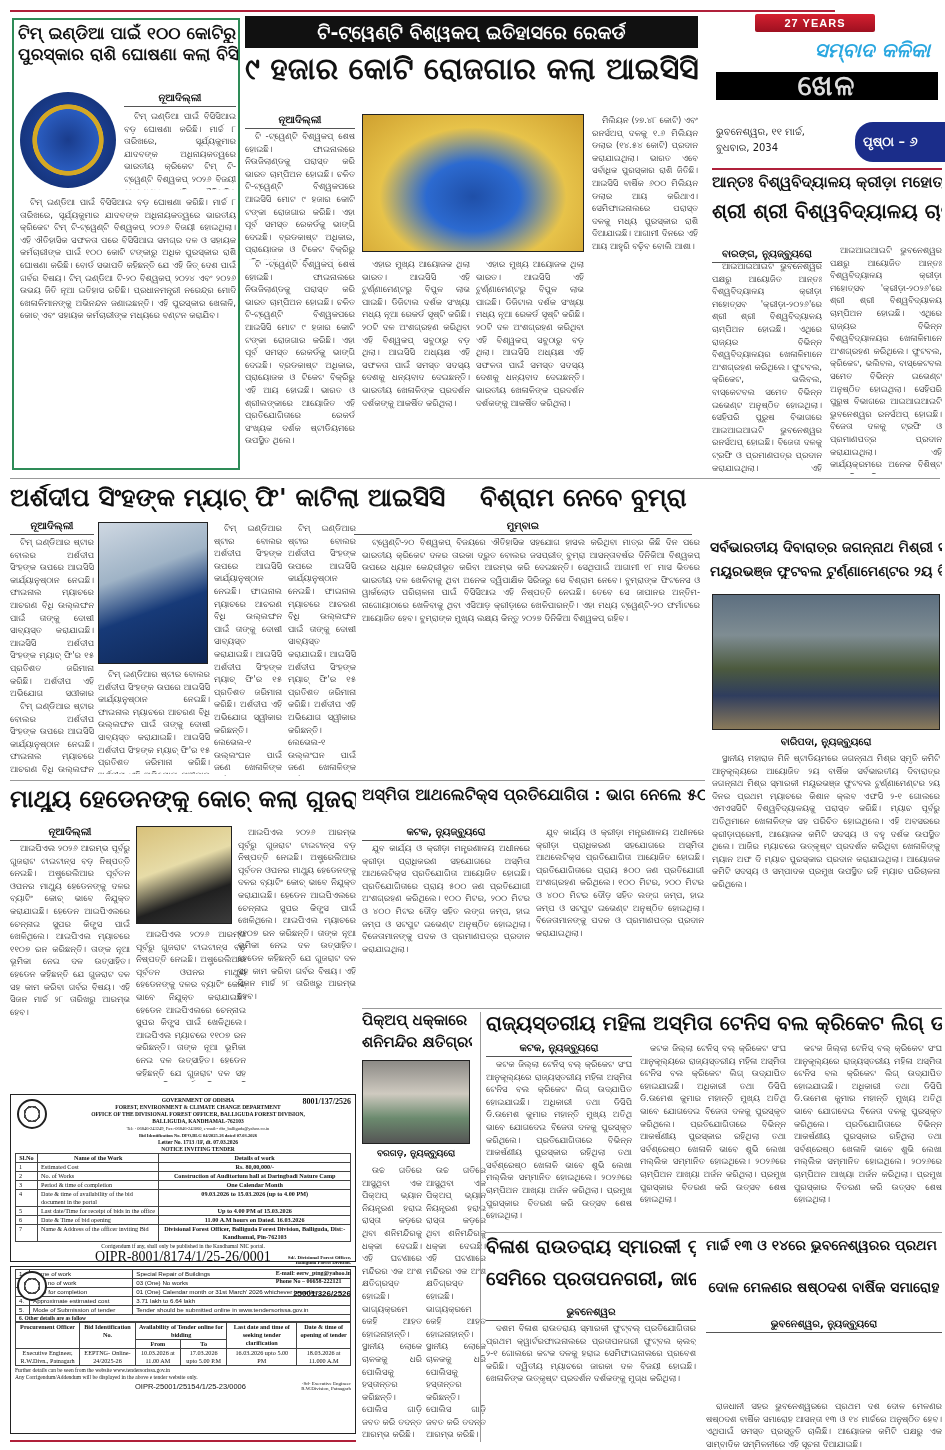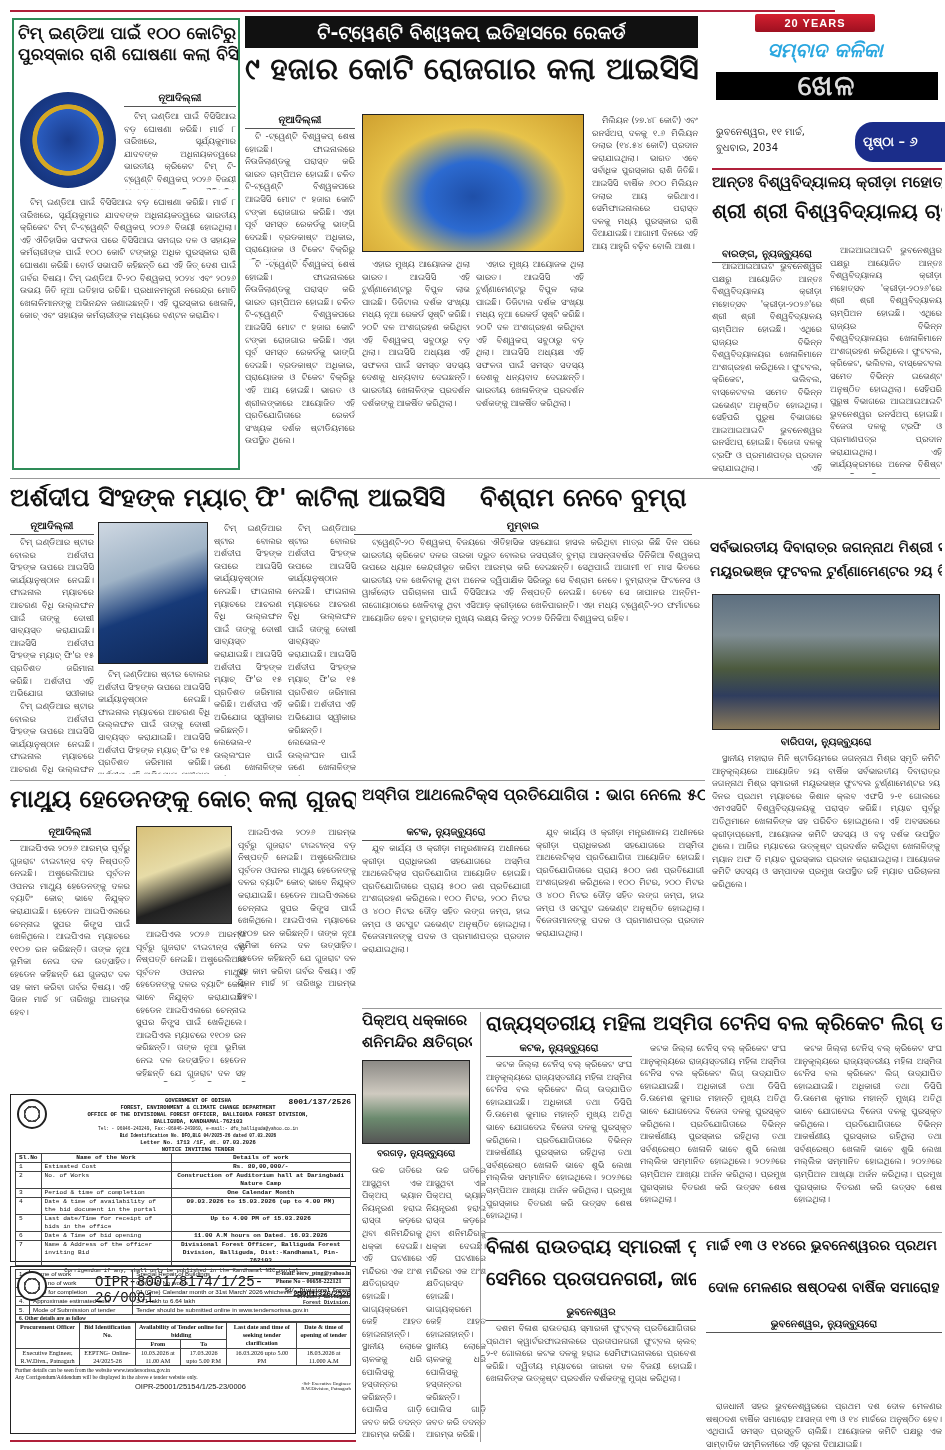--- a/index.html
+++ b/index.html
@@ -12,21 +12,21 @@
   .headline { font-weight: bold; color: #111; line-height: 1.1; white-space: nowrap; overflow: hidden; }
   .photo { background: linear-gradient(135deg, #3e6fb0, #8fb0d8 40%, #c8a96b 70%, #4a3a2a); border: 1px solid #222; }
   .photo-field { background: linear-gradient(180deg, #5d6f80 0%, #7f8d93 30%, #4c5a3e 55%, #2f3d5e 75%, #8a7a5a 100%); }
   .photo-icc { background: radial-gradient(ellipse at 50% 60%, #1f4fa8 0%, #2c6ad0 30%, #e7c34a 60%, #cfa02f 100%); }
   .photo-arsh { background: linear-gradient(160deg, #cfd8e2 0%, #9fb3c6 35%, #173a78 60%, #0f2654 100%); }
   .photo-hayden { background: linear-gradient(160deg, #d8c17a 0%, #e7dca8 40%, #202020 70%, #3b3b3b 100%); }
   .photo-truck { background: linear-gradient(180deg, #8c8a86 0%, #cfcac0 40%, #6b8a6e 70%, #555 100%); }
   .bcci-logo { background: radial-gradient(circle, #1a3c8c 0%, #2a5cbf 45%, #d4a824 46%, #d4a824 52%, #1a3c8c 53%, #102a66 100%); border-radius: 50%; }
   .rule-v { background: #999; width: 1px; }
   .rule-h { background: #999; height: 1px; }
-  .tender { border: 1.5px solid #222; font-family: Liberation Mono, monospace; color: #111; }
+  .tender { border: 1.5px solid #222; font-family: Liberation Serif, serif; color: #111; }
   .tender table { border-collapse: collapse; width: 100%; }
   .tender td, .tender th { border: 1px solid #444; font-size: 6.2px; padding: 0 3px; line-height: 8px; vertical-align: top; }
   .tender th { font-weight: bold; }
   .tender .ctr { text-align: center; }
   .emblem { width: 30px; height: 30px; border-radius: 50%; border: 2px solid #222; background: radial-gradient(circle, #fff 35%, #444 36%, #444 45%, #fff 46%); }
   .ribbon { background: linear-gradient(180deg, #d52030, #9e1020); color: #fff; font-weight: bold; font-family: "Liberation Sans", sans-serif; text-align: center; letter-spacing: 1px; }
   .mast-logo { background: #000; color: #ddd; font-weight: bold; display: flex; align-items: center; justify-content: center; letter-spacing: 2px; font-family: "DejaVu Sans", sans-serif; }
   .page-badge { background: #1b2d8a; color: #fff; font-weight: bold; border-radius: 18px 0 0 18px; display: flex; align-items: center; padding-left: 8px; }
   .redline { background: #b0203a; height: 2px; }
   .caption { font-weight: bold; font-size: 10px; text-align: center; color: #111; }
@@ -69,22 +69,22 @@
     <p>ଟି -ଟ୍ୱେଣ୍ଟି ବିଶ୍ୱକପ୍ ଶେଷ ହୋଇଛି। ଫାଇନାଲରେ ନିଉଜିଲାଣ୍ଡକୁ ପରାସ୍ତ କରି ଭାରତ ଚାମ୍ପିଅନ ହୋଇଛି। ଚଳିତ ଟି-ଟ୍ୱେଣ୍ଟି ବିଶ୍ୱକପରେ ଆଇସିସି ମୋଟ ୯ ହଜାର କୋଟି ଟଙ୍କା ରୋଜଗାର କରିଛି। ଏହା ପୂର୍ବ ସମସ୍ତ ରେକର୍ଡକୁ ଭାଙ୍ଗି ଦେଇଛି। ବ୍ରଡକାଷ୍ଟ ଅଧିକାର, ପ୍ରାୟୋଜକ ଓ ଟିକେଟ ବିକ୍ରିରୁ ଏହି ଆୟ ହୋଇଛି। ଭାରତ ଓ ଶ୍ରୀଲଙ୍କାରେ ଆୟୋଜିତ ଏହି ପ୍ରତିଯୋଗିତାରେ ରେକର୍ଡ ସଂଖ୍ୟକ ଦର୍ଶକ ଷ୍ଟାଡିୟମରେ ଉପସ୍ଥିତ ଥିଲେ।</p>
   </div>
 <div class="abs bodytext" style="left:362px; top:258px; width:108px; height:212px;">
     <p>ଏହାର ମୁଖ୍ୟ ଆୟୋଜକ ଥିଲା ଭାରତ। ଆଇସିସି ଏହି ଟୁର୍ଣ୍ଣାମେଣ୍ଟରୁ ବିପୁଳ ଲାଭ ପାଇଛି। ଡିଜିଟାଲ ଦର୍ଶକ ସଂଖ୍ୟା ମଧ୍ୟ ନୂଆ ରେକର୍ଡ ସୃଷ୍ଟି କରିଛି। ୨୦ଟି ଦଳ ଅଂଶଗ୍ରହଣ କରିଥିବା ଏହି ବିଶ୍ୱକପ୍ ସବୁଠାରୁ ବଡ଼ ଥିଲା। ଆଇସିସି ଅଧ୍ୟକ୍ଷ ଏହି ସଫଳତା ପାଇଁ ସମସ୍ତ ସଦସ୍ୟ ଦେଶକୁ ଧନ୍ୟବାଦ ଦେଇଛନ୍ତି। ଭାରତୀୟ ଖେଳାଳିଙ୍କ ପ୍ରଦର୍ଶନ ଦର୍ଶକଙ୍କୁ ଆକର୍ଷିତ କରିଥିଲା।</p>
   </div>
 <div class="abs bodytext" style="left:476px; top:258px; width:108px; height:212px;">
     <p>ଏହାର ମୁଖ୍ୟ ଆୟୋଜକ ଥିଲା ଭାରତ। ଆଇସିସି ଏହି ଟୁର୍ଣ୍ଣାମେଣ୍ଟରୁ ବିପୁଳ ଲାଭ ପାଇଛି। ଡିଜିଟାଲ ଦର୍ଶକ ସଂଖ୍ୟା ମଧ୍ୟ ନୂଆ ରେକର୍ଡ ସୃଷ୍ଟି କରିଛି। ୨୦ଟି ଦଳ ଅଂଶଗ୍ରହଣ କରିଥିବା ଏହି ବିଶ୍ୱକପ୍ ସବୁଠାରୁ ବଡ଼ ଥିଲା। ଆଇସିସି ଅଧ୍ୟକ୍ଷ ଏହି ସଫଳତା ପାଇଁ ସମସ୍ତ ସଦସ୍ୟ ଦେଶକୁ ଧନ୍ୟବାଦ ଦେଇଛନ୍ତି। ଭାରତୀୟ ଖେଳାଳିଙ୍କ ପ୍ରଦର୍ଶନ ଦର୍ଶକଙ୍କୁ ଆକର୍ଷିତ କରିଥିଲା।</p>
   </div>
 
 <div class="abs redline" style="left:700px; top:10px; width:135px;"></div>
-<div class="abs ribbon" style="left:755px; top:14px; width:120px; height:18px; font-size:11px; line-height:18px; border-radius:2px;">20 YEARS</div>
-<div class="abs" style="left:720px; top:38px; width:210px; text-align:center; font-size:20px; font-weight:bold; color:#2aa7e0; font-style:italic;">ସମ୍ବାଦ କଳିକା</div>
+<div class="abs ribbon" style="left:755px; top:14px; width:120px; height:18px; font-size:11px; line-height:18px; border-radius:2px;">27 YEARS</div>
+<div class="abs" style="left:720px; top:38px; width:210px; text-align:right; font-size:20px; font-weight:bold; color:#2aa7e0; font-style:italic;">ସମ୍ବାଦ କଳିକା</div>
 <div class="abs mast-logo" style="left:716px; top:72px; width:222px; height:28px; font-size:28px;">ଖେଳ</div>
 <div class="abs" style="left:716px; top:124px; width:140px; font-size:10px; font-weight:normal; line-height:16px;">
   <div>ଭୁବନେଶ୍ୱର, ୧୧ ମାର୍ଚ୍ଚ,</div>
   <div>ବୁଧବାର, 2034</div>
 </div>
 <div class="abs page-badge" style="left:855px; top:122px; width:90px; height:40px; font-size:13px;">
   <span>ପୃଷ୍ଠା – ୬</span>
 </div>
 <div class="abs redline" style="left:712px; top:168px; width:230px;"></div>
 

